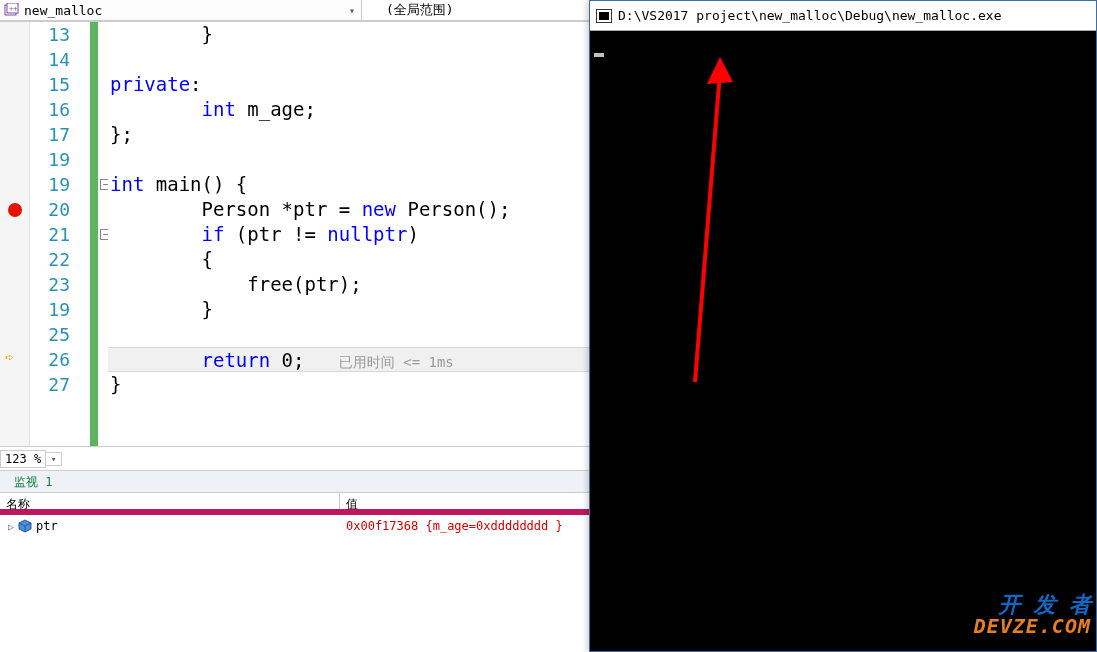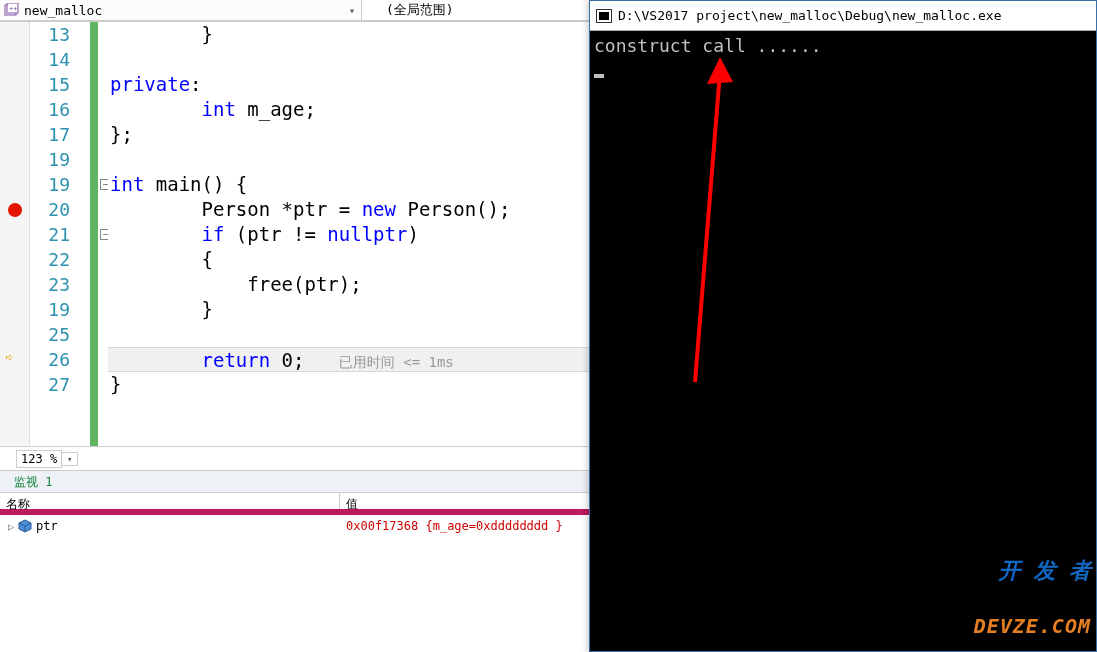--- a/index.html
+++ b/index.html
@@ -23,21 +23,21 @@
 .green-bar { position:absolute; left:0; top:0; width:8px; height:100%; background:#5fb55f; }
 .fold { position:absolute; left:10px; width:11px; height:11px; border:1px solid #888; background:#fff; font-size:9px; text-align:center; line-height:9px; color:#555; cursor:pointer; }
 .code-col { flex:1; background:#fff; font-family:Consolas,"Courier New",monospace; font-size:19px; position:relative; }
 .code-line { height:25px; line-height:25px; white-space:pre; padding-left:2px; }
 .hl-line { background:#f0f0f0; border-top:1px solid #d8d8d8; border-bottom:1px solid #d8d8d8; }
 .kw { color:#0000ff; }
 .type { color:#000000; }
 .func { color:#000; }
 .hint { color:#999; font-size:14px; }
 
-.zoom-row { height:24px; display:flex; align-items:center; padding-left:16px; background:#fff; border-bottom:1px solid #ccc; }
+.zoom-row { height:24px; display:flex; align-items:center; padding-left:0; background:#fff; border-bottom:1px solid #ccc; }
 .zoom-row .z { border:1px solid #ccc; padding:1px 4px; font-size:12px; }
 .zoom-row .dd { border:1px solid #ccc; border-left:none; width:16px; text-align:center; font-size:9px; color:#555; padding:1px 0; }
 
 .watch-head { height:22px; background:#eef2f7; border-bottom:1px solid #ccc; color:#15803d; font-size:12px; padding:3px 14px; }
 .watch-cols { display:flex; height:22px; border-bottom:6px solid #be185d; font-size:12px; }
 .watch-cols .c1 { width:340px; border-right:1px solid #ccc; padding:3px 6px; }
 .watch-cols .c2 { flex:1; border-right:1px solid #ccc; padding:3px 6px; }
 .watch-row { display:flex; height:22px; font-size:12px; align-items:center; }
 .watch-row .c1 { width:340px; padding-left:8px; display:flex; align-items:center; gap:4px; }
 .watch-row .c2 { flex:1; padding-left:6px; color:#d00000; }
@@ -49,21 +49,21 @@
 .console .title { height:30px; background:#fff; display:flex; align-items:center; padding-left:6px; border-bottom:1px solid #aaa; font-size:13px; }
 .console .title .ico { width:16px; height:14px; border:1px solid #333; margin-right:6px; background:#fff; position:relative; }
 .console .title .ico::before { content:""; position:absolute; inset:2px; background:#000; }
 .console .body { padding:4px 4px; font-family:"NSimSun","SimSun",Consolas,monospace; font-size:18px; color:#c0c0c0; }
 .cursor-blk { display:inline-block; width:10px; height:4px; background:#c0c0c0; vertical-align:bottom; margin-top:18px; }
 
 .red-arrow { position:absolute; left:625px; top:52px; width:150px; height:340px; pointer-events:none; z-index:5; }
 
 .watermark { position:absolute; right:6px; bottom:16px; font-family:Arial,sans-serif; font-weight:bold; font-style:italic; font-size:22px; text-align:right; line-height:1; z-index:10; }
 .watermark .l1 { color:#1168c4; }
-.watermark .l2 { color:#e67e22; font-size:20px; letter-spacing:1px;margin-top:34px; }
+.watermark .l2 { color:#e67e22; font-size:20px; letter-spacing:1px; }
 </style>
 </head>
 <body>
 
 <div class="top-bar">
   <div class="doc-dd">
     <span class="icon">
       <svg viewBox="0 0 16 14">
           <rect x="1" y="2" width="11" height="10" fill="#fff" stroke="#7b4fa0"></rect>
           <rect x="3" y="0" width="11" height="10" fill="#fff" stroke="#7b4fa0"></rect>
@@ -149,21 +149,20 @@
       <div class="c2">0x00f17368 {m_age=0xdddddddd }</div>
     </div>
   </div>
 
 <div class="console">
   <div class="title">
     <span class="ico"></span>
     <span>D:\VS2017 project\new_malloc\Debug\new_malloc.exe</span>
   </div>
   <div class="body">
-    <div>construct call ......</div>
     <span class="cursor-blk"></span>
   </div>
 </div>
 
 <svg class="red-arrow" viewBox="0 0 150 340">
   <line x1="70" y1="330" x2="95" y2="20" stroke="#ff0000" stroke-width="4"></line>
   <polygon points="95,5 82,32 108,30" fill="#ff0000"></polygon>
 </svg>
 
 <div class="watermark">

